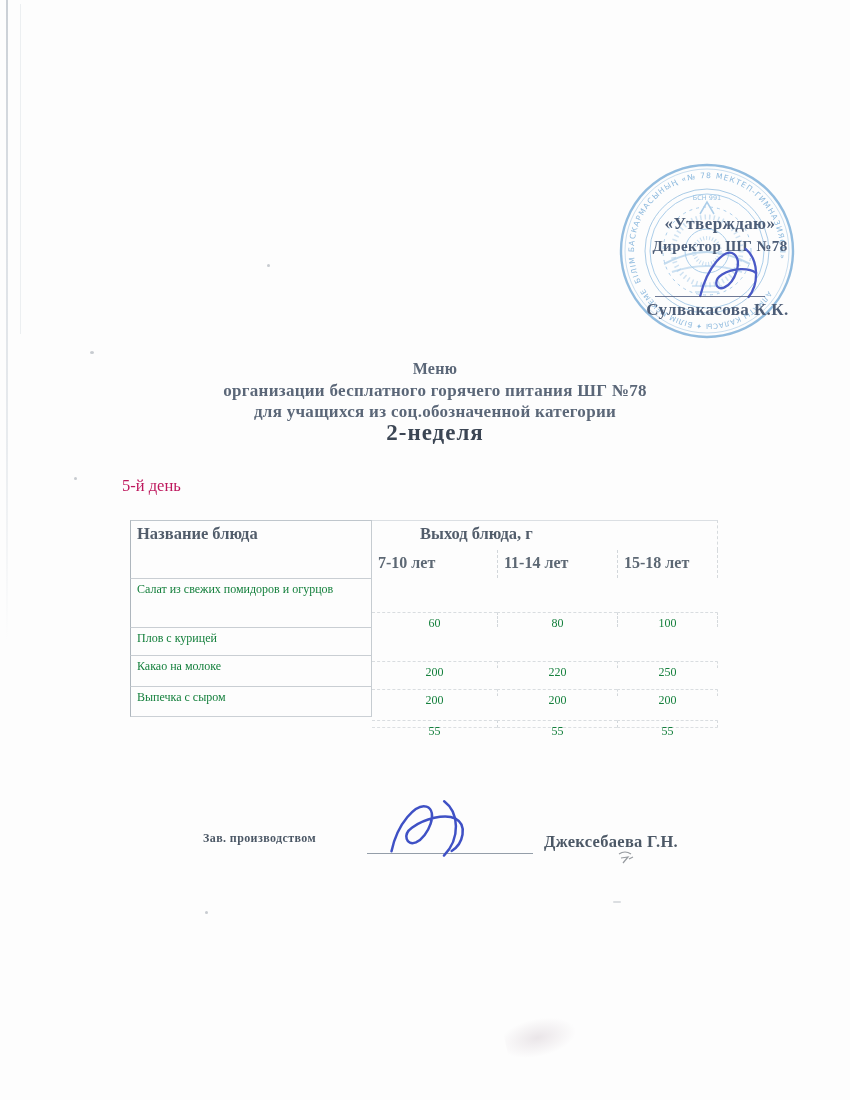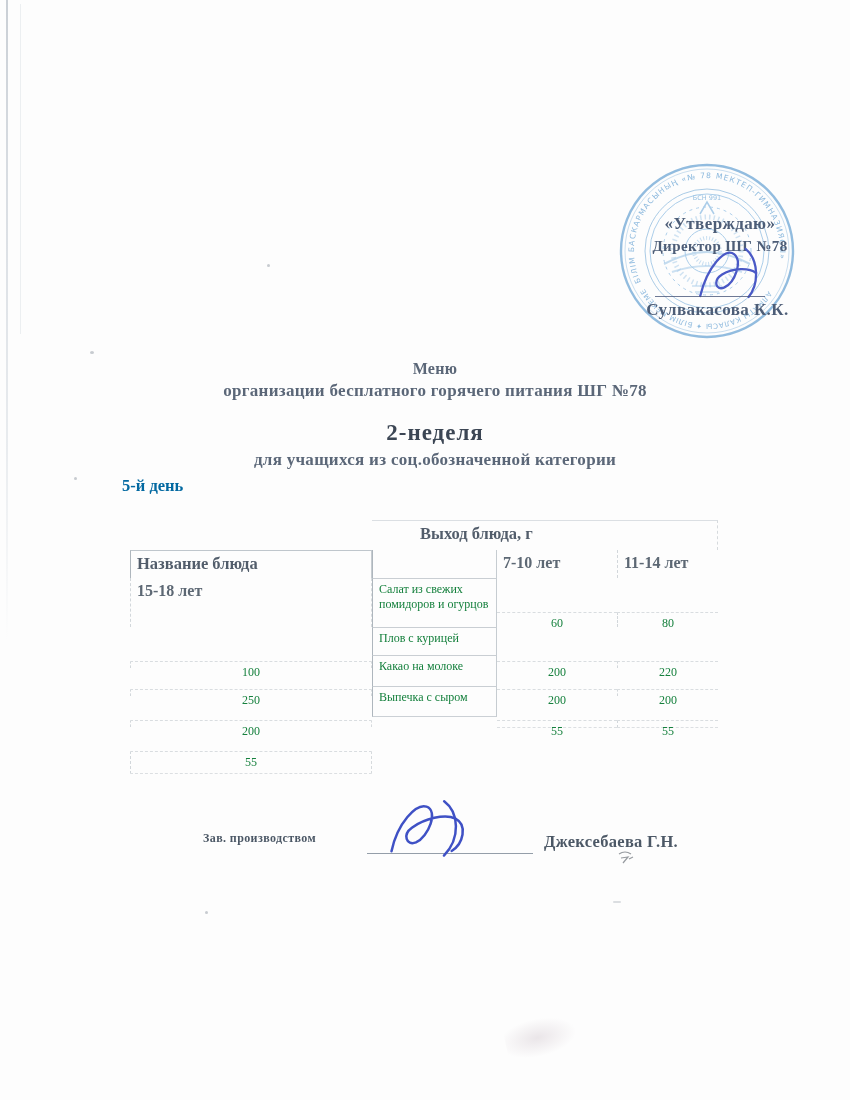--- a/index.html
+++ b/index.html
@@ -25,24 +25,24 @@
   .approval-role  { left:625px; top:238px; width:190px; font-size:15px; }
   .approval-line  { position:absolute; left:655px; top:296px; width:110px;
     border-bottom:1.4px solid rgba(74,88,122,.8); }
   .approval-name  { left:620px; top:300px; width:195px; font-size:17px; }
   .sig-svg { position:absolute; }
   
   .t-line { position:absolute; left:20px; width:830px; text-align:center;
     color:#5b6778; font-weight:700; letter-spacing:.3px; }
   .t1 { top:360px; font-size:16px; }
   .t2 { top:381px; font-size:17px; }
-  .t3 { top:402px; font-size:17px;margin-top:48px; }
+  .t3 { top:402px; font-size:17px; }
   .t-week { top:420px; font-size:23px; color:#3c4654; letter-spacing:1px;text-align:center; }
   .day-label { position:absolute; left:122px; top:476px; font-size:16.5px;
-    font-weight:700; color:#0369a1; }
+    font-weight:400; color:#be185d; }
   
   .menu-table { position:absolute; left:130px; top:520px;
     display:grid;
     grid-template-columns:242px 125px 120px 101px;
     grid-template-rows:30px 28px 49px 28px 31px 31px; }
   .cell { font-size:12px; color:#15803d; padding:3px 6px; line-height:1.25; }
   .cell.hd { font-weight:700; color:#525d6b; font-size:16.5px; }
   .cell.agehd { font-weight:700; color:#5d6874; font-size:16px; }
   .dish-col { border-left:1.6px solid #aeb6bd; border-right:1px solid #c6ccd1; }
   .dish-hdr { border-top:1.2px solid #bfc6cc; }
@@ -121,22 +121,22 @@
 
   <div class="t-line t1">Меню</div>
   <div class="t-line t2">организации бесплатного горячего питания ШГ №78</div>
   <div class="t-line t3">для учащихся из соц.обозначенной категории</div>
   <div class="t-line t-week">2-неделя</div>
 
   <div class="day-label">5-й день</div>
 
   <div class="menu-table">
 
+    <div class="cell hd dish-col dish-hdr">Название блюда</div>
     <div class="cell hd out-hdr r-dash">Выход блюда, г</div>
-    <div class="cell hd dish-col dish-hdr">Название блюда</div>
 
     <div class="cell dish-col"></div>
     <div class="cell agehd">7-10 лет</div>
     <div class="cell agehd v-dash">11-14 лет</div>
     <div class="cell agehd v-dash r-dash">15-18 лет</div>
 
     <div class="cell dish-col sep-top">Салат из свежих помидоров и огурцов</div>
     <div class="cell val sep-top-d">60</div>
     <div class="cell val sep-top-d v-dash">80</div>
     <div class="cell val sep-top-d v-dash r-dash">100</div>

